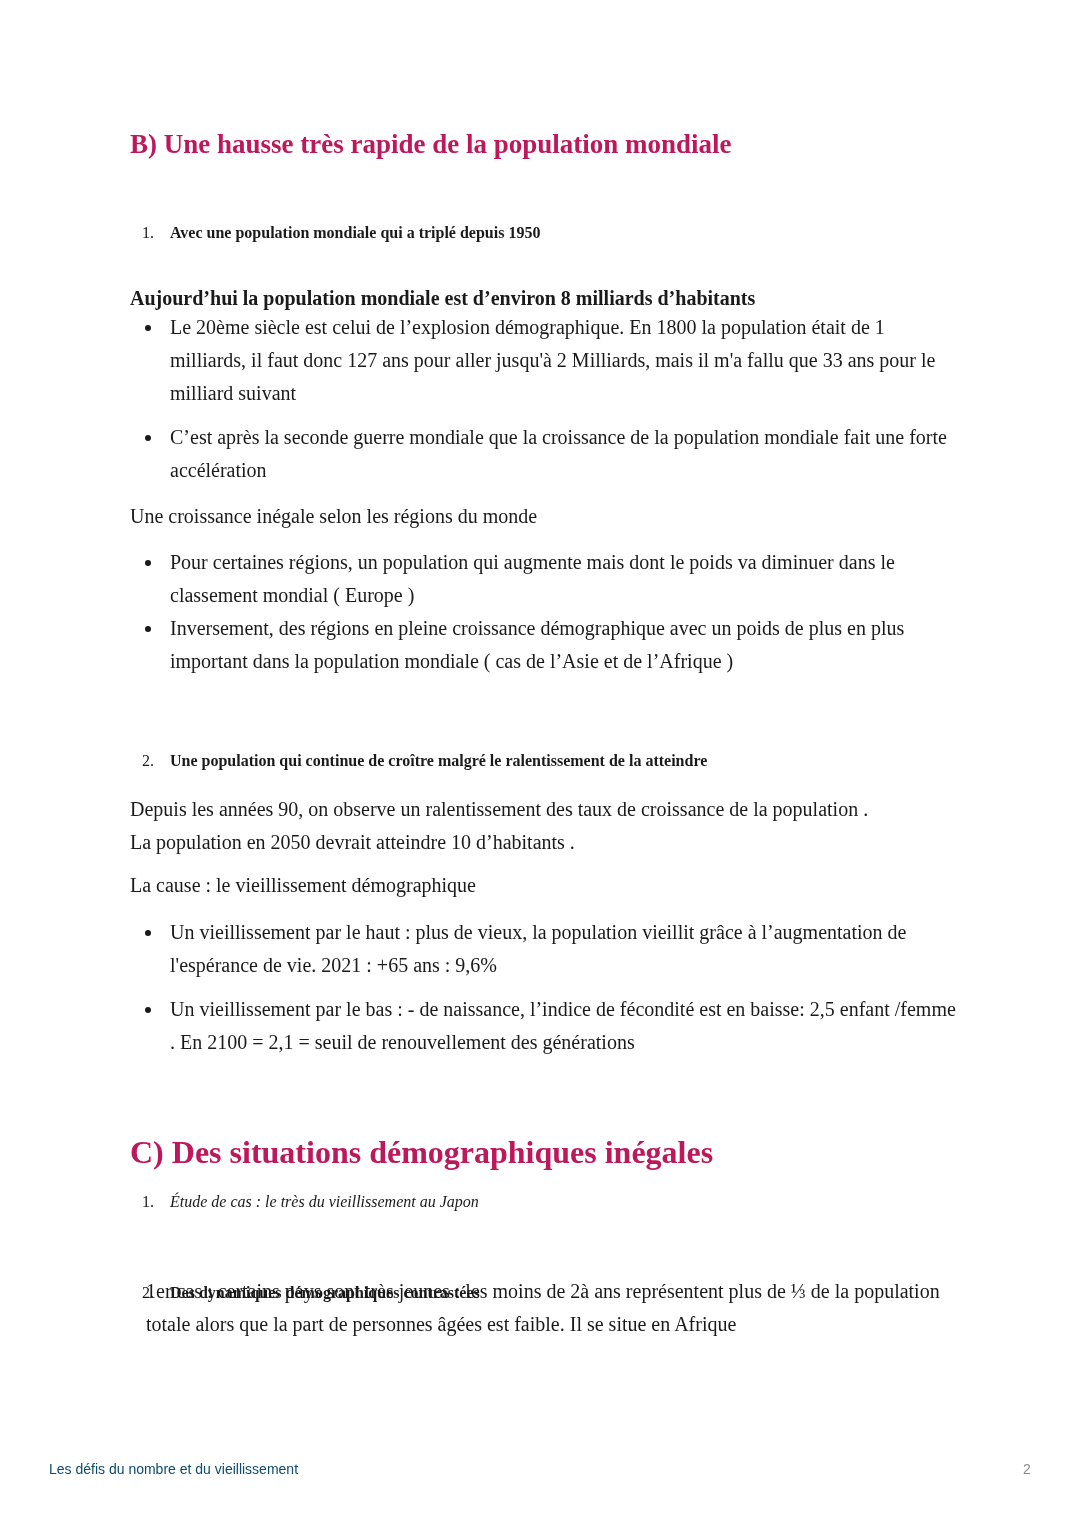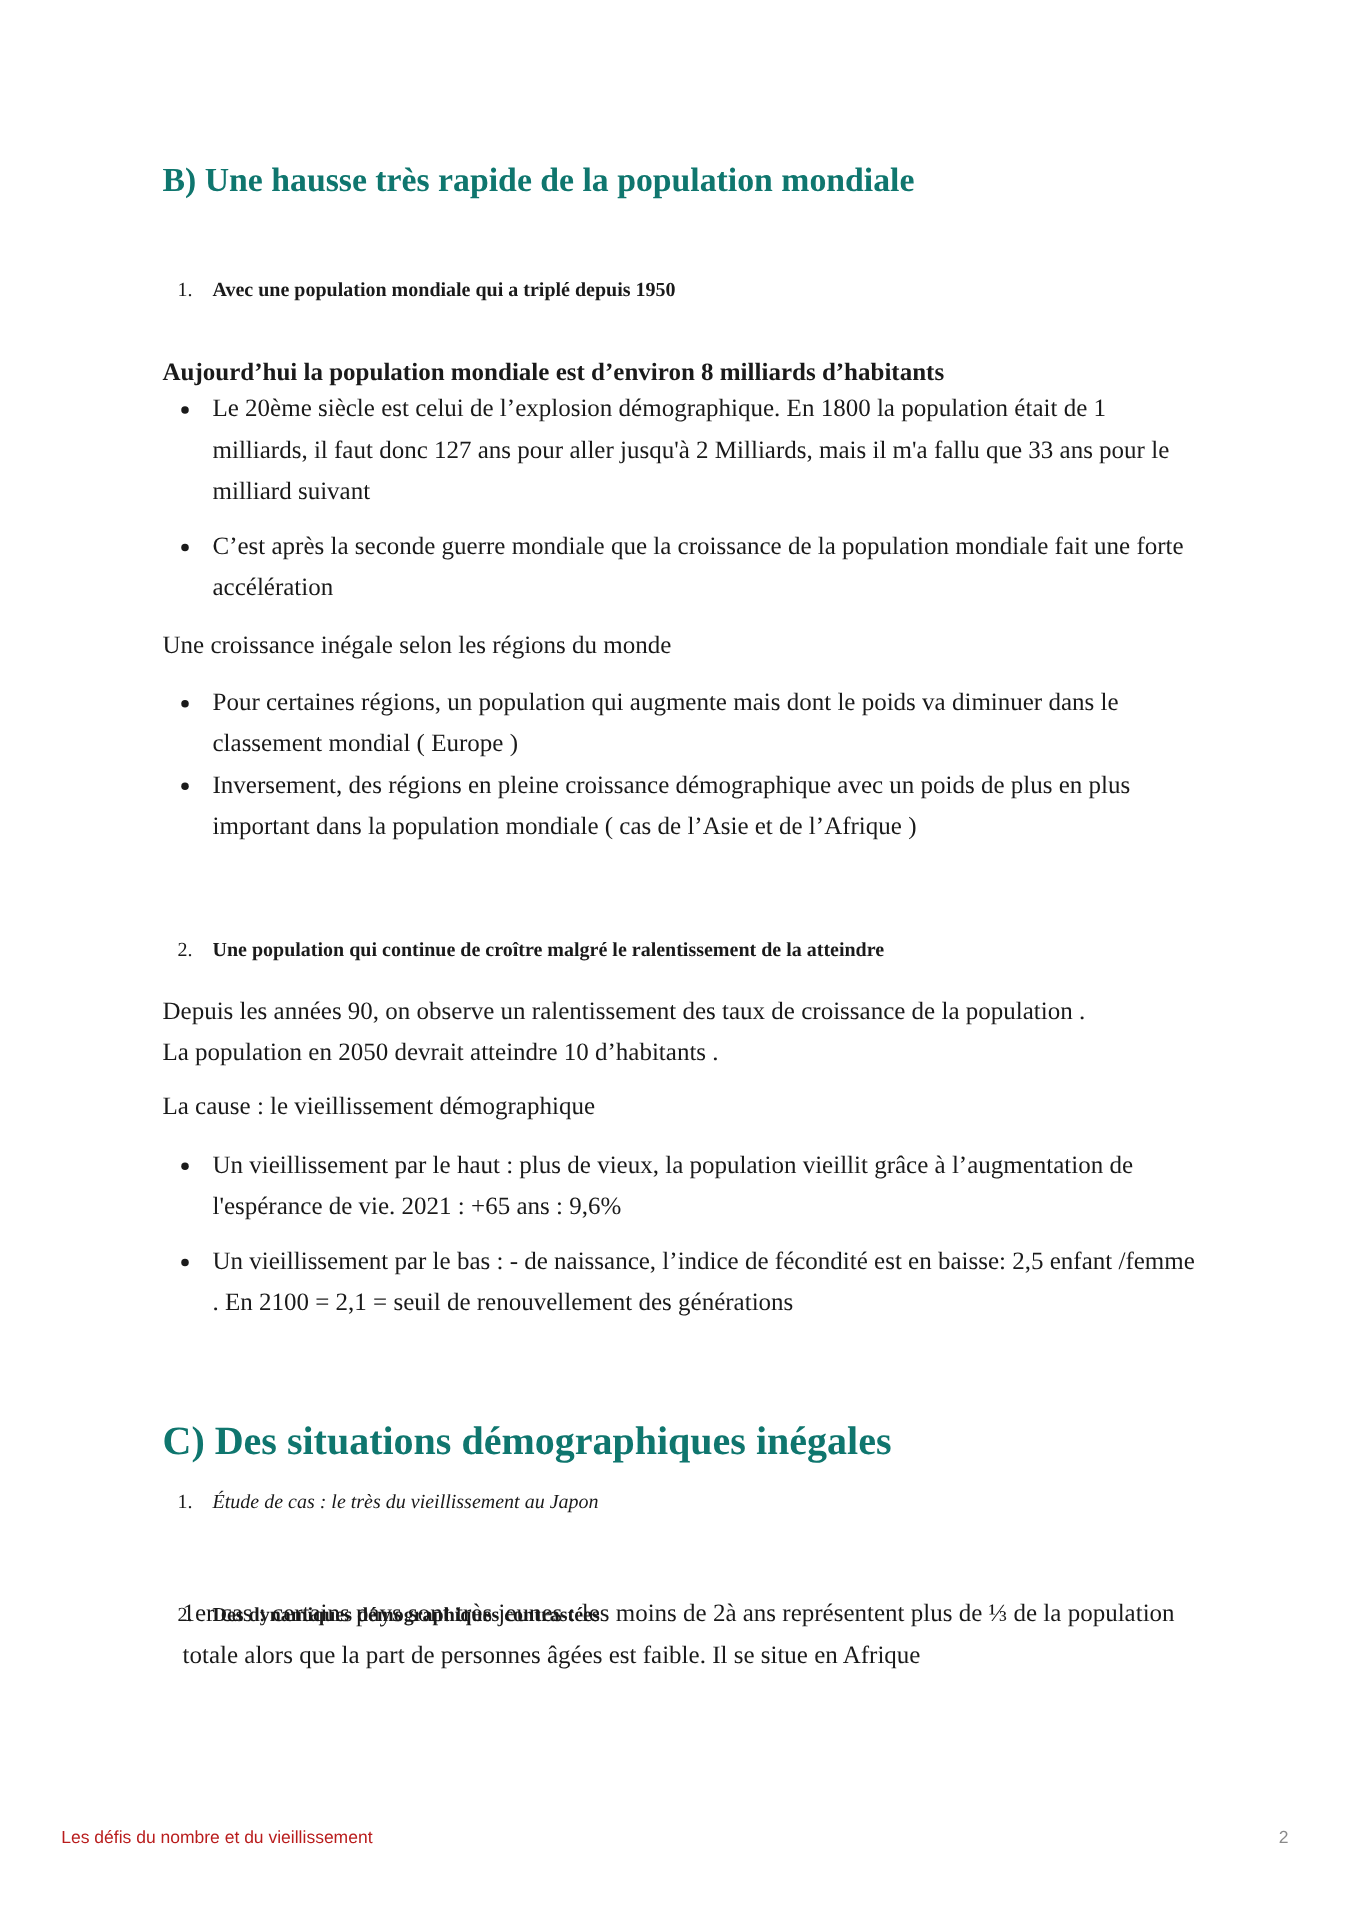--- a/index.html
+++ b/index.html
@@ -19,21 +19,21 @@
       position: absolute;
       left: 130px;
       top: 0;
       width: 820px;
     }
     .h2 {
       position: absolute;
       left: 0;
       font-family: "Liberation Serif", serif;
       font-weight: bold;
-      color: #0f766e;
+      color: #be185d;
       white-space: nowrap;
     }
     .h2.b { top: 129px; font-size: 27px; }
     .h2.c { top: 1134px; font-size: 32px; }
     .num {
       position: absolute;
       left: 12px;
       font-size: 16px;
       white-space: nowrap;
     }
@@ -63,21 +63,21 @@
       height: 6px;
       border-radius: 50%;
       background: #1a1a1a;
     }
     .footer-left {
       position: absolute;
       left: 49px;
       top: 1461px;
       font-family: "Liberation Sans", sans-serif;
       font-size: 14px;
-      color: #b91c1c;
+      color: #0c4a6e;
     }
     .footer-right {
       position: absolute;
       left: 1023px;
       top: 1461px;
       font-family: "Liberation Sans", sans-serif;
       font-size: 14px;
       color: #8a8a8a;
     }
   </style>

